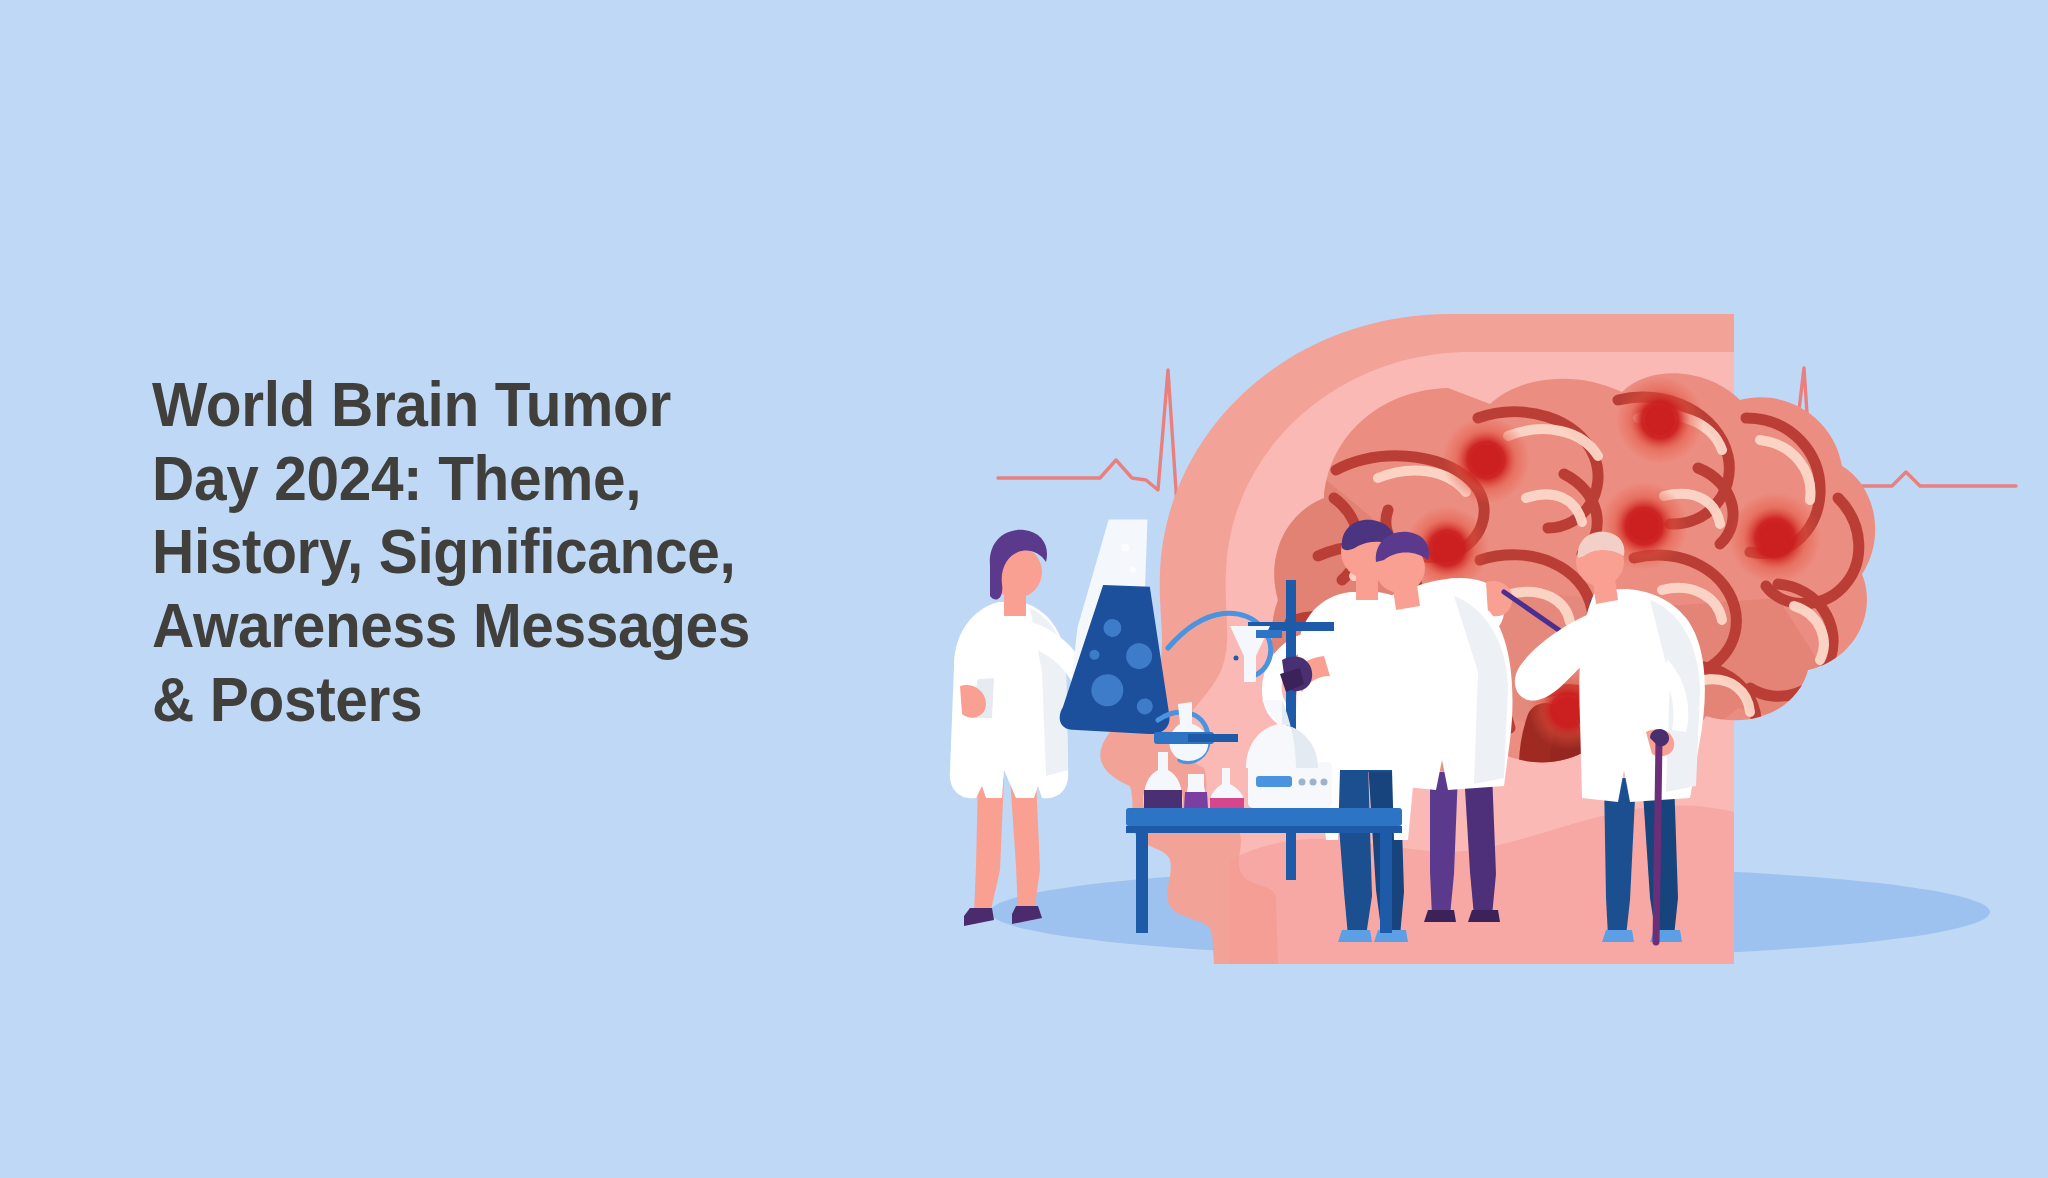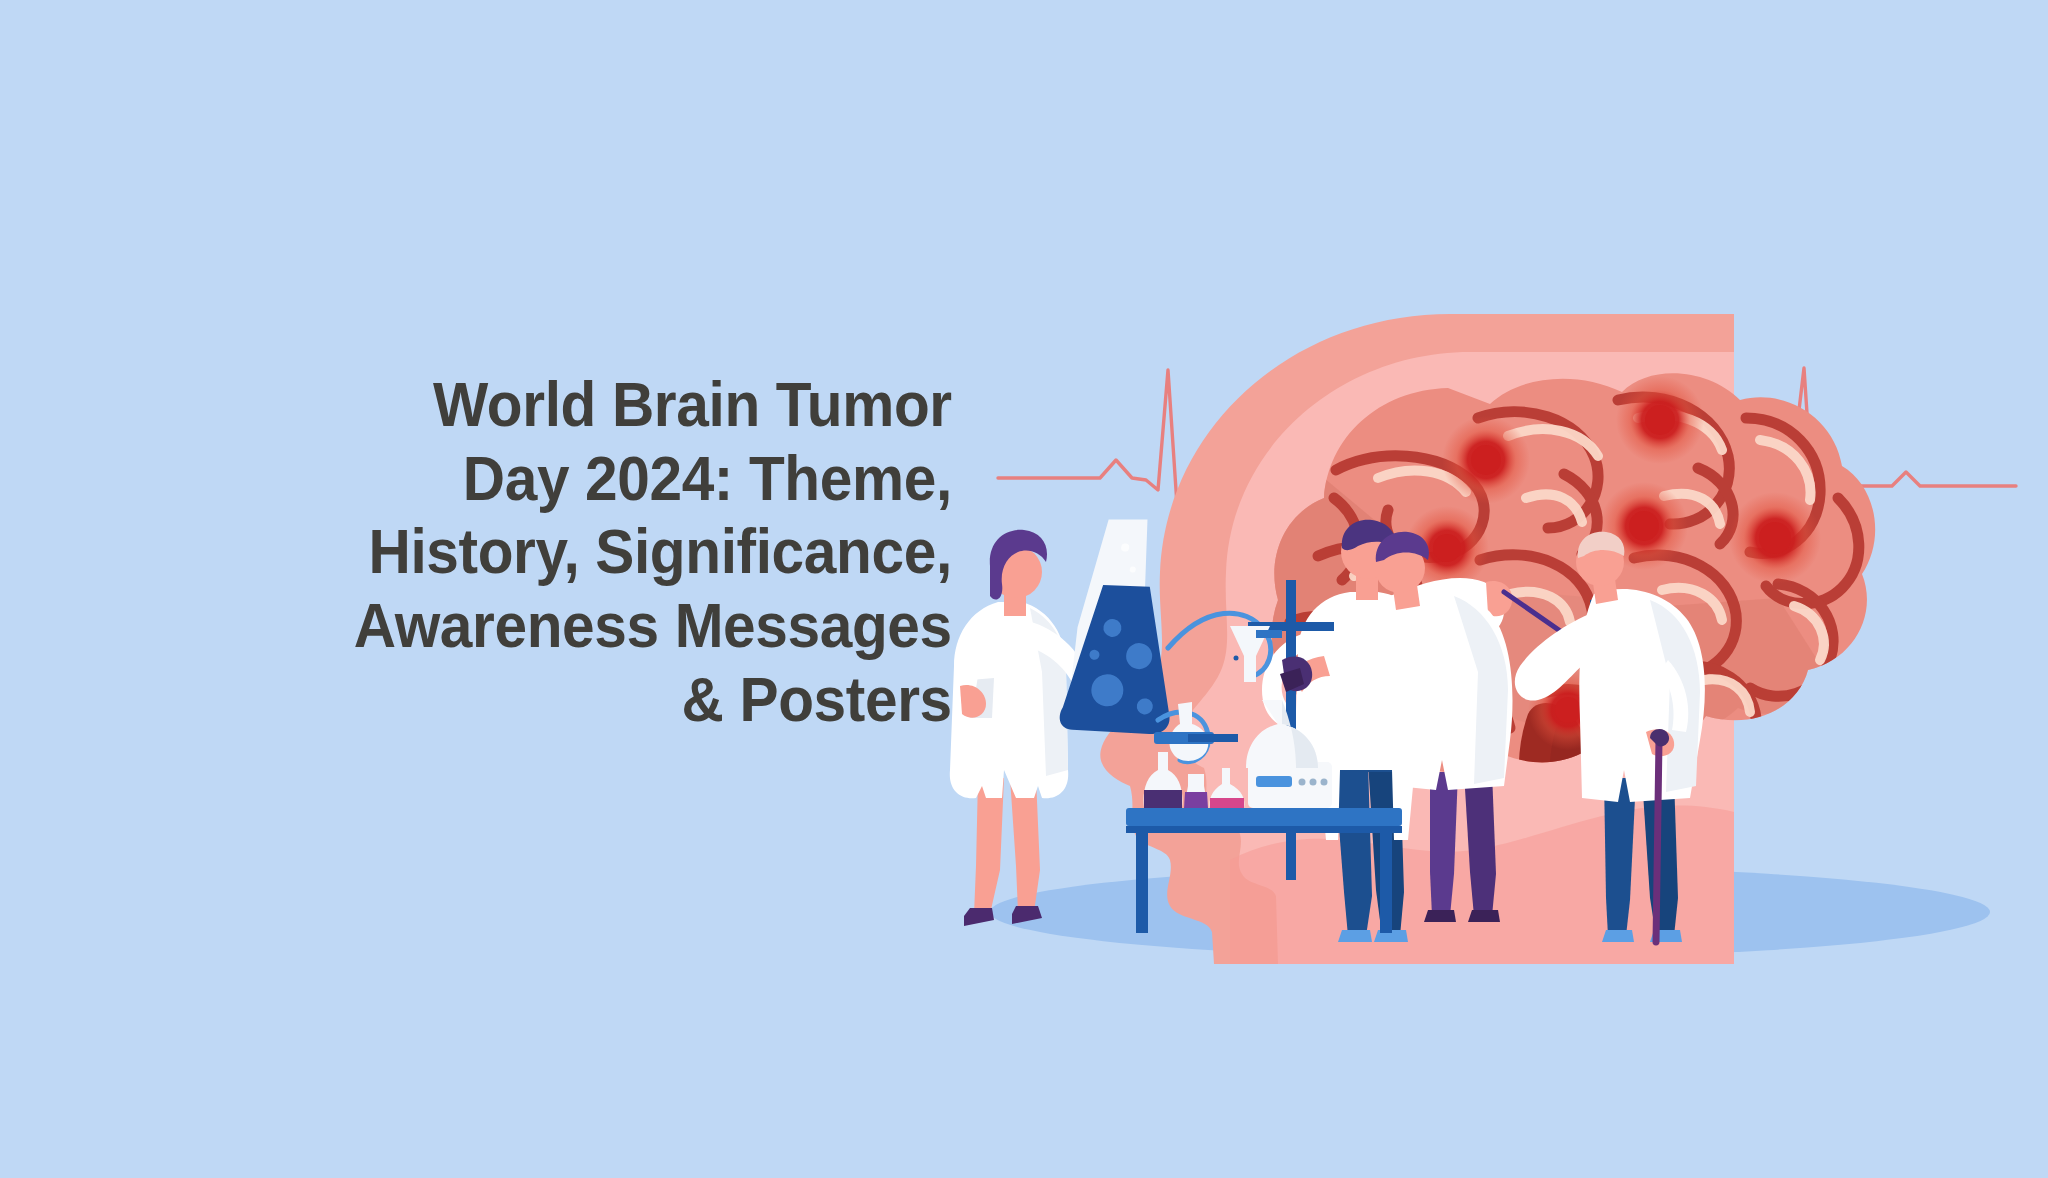--- a/index.html
+++ b/index.html
@@ -39,21 +39,21 @@
     left:930px;
     top:300px;
     width:1120px;
     height:700px;
   }
   #illustration svg { display:block; width:100%; height:100%; }
 </style>
 </head>
 <body>
 
-<div id="banner" style="background: rgb(191, 216, 245); text-align: right;">
+<div id="banner" style="background: rgb(191, 216, 245);">
 
   <h1 id="headline" style="color: rgb(64, 63, 59);">World Brain Tumor
 Day 2024: Theme,
 History, Significance,
 Awareness Messages
 &amp; Posters</h1>
 
   <div id="illustration">
     <svg viewBox="0 0 1120 700" xmlns="http://www.w3.org/2000/svg">
       <defs>

